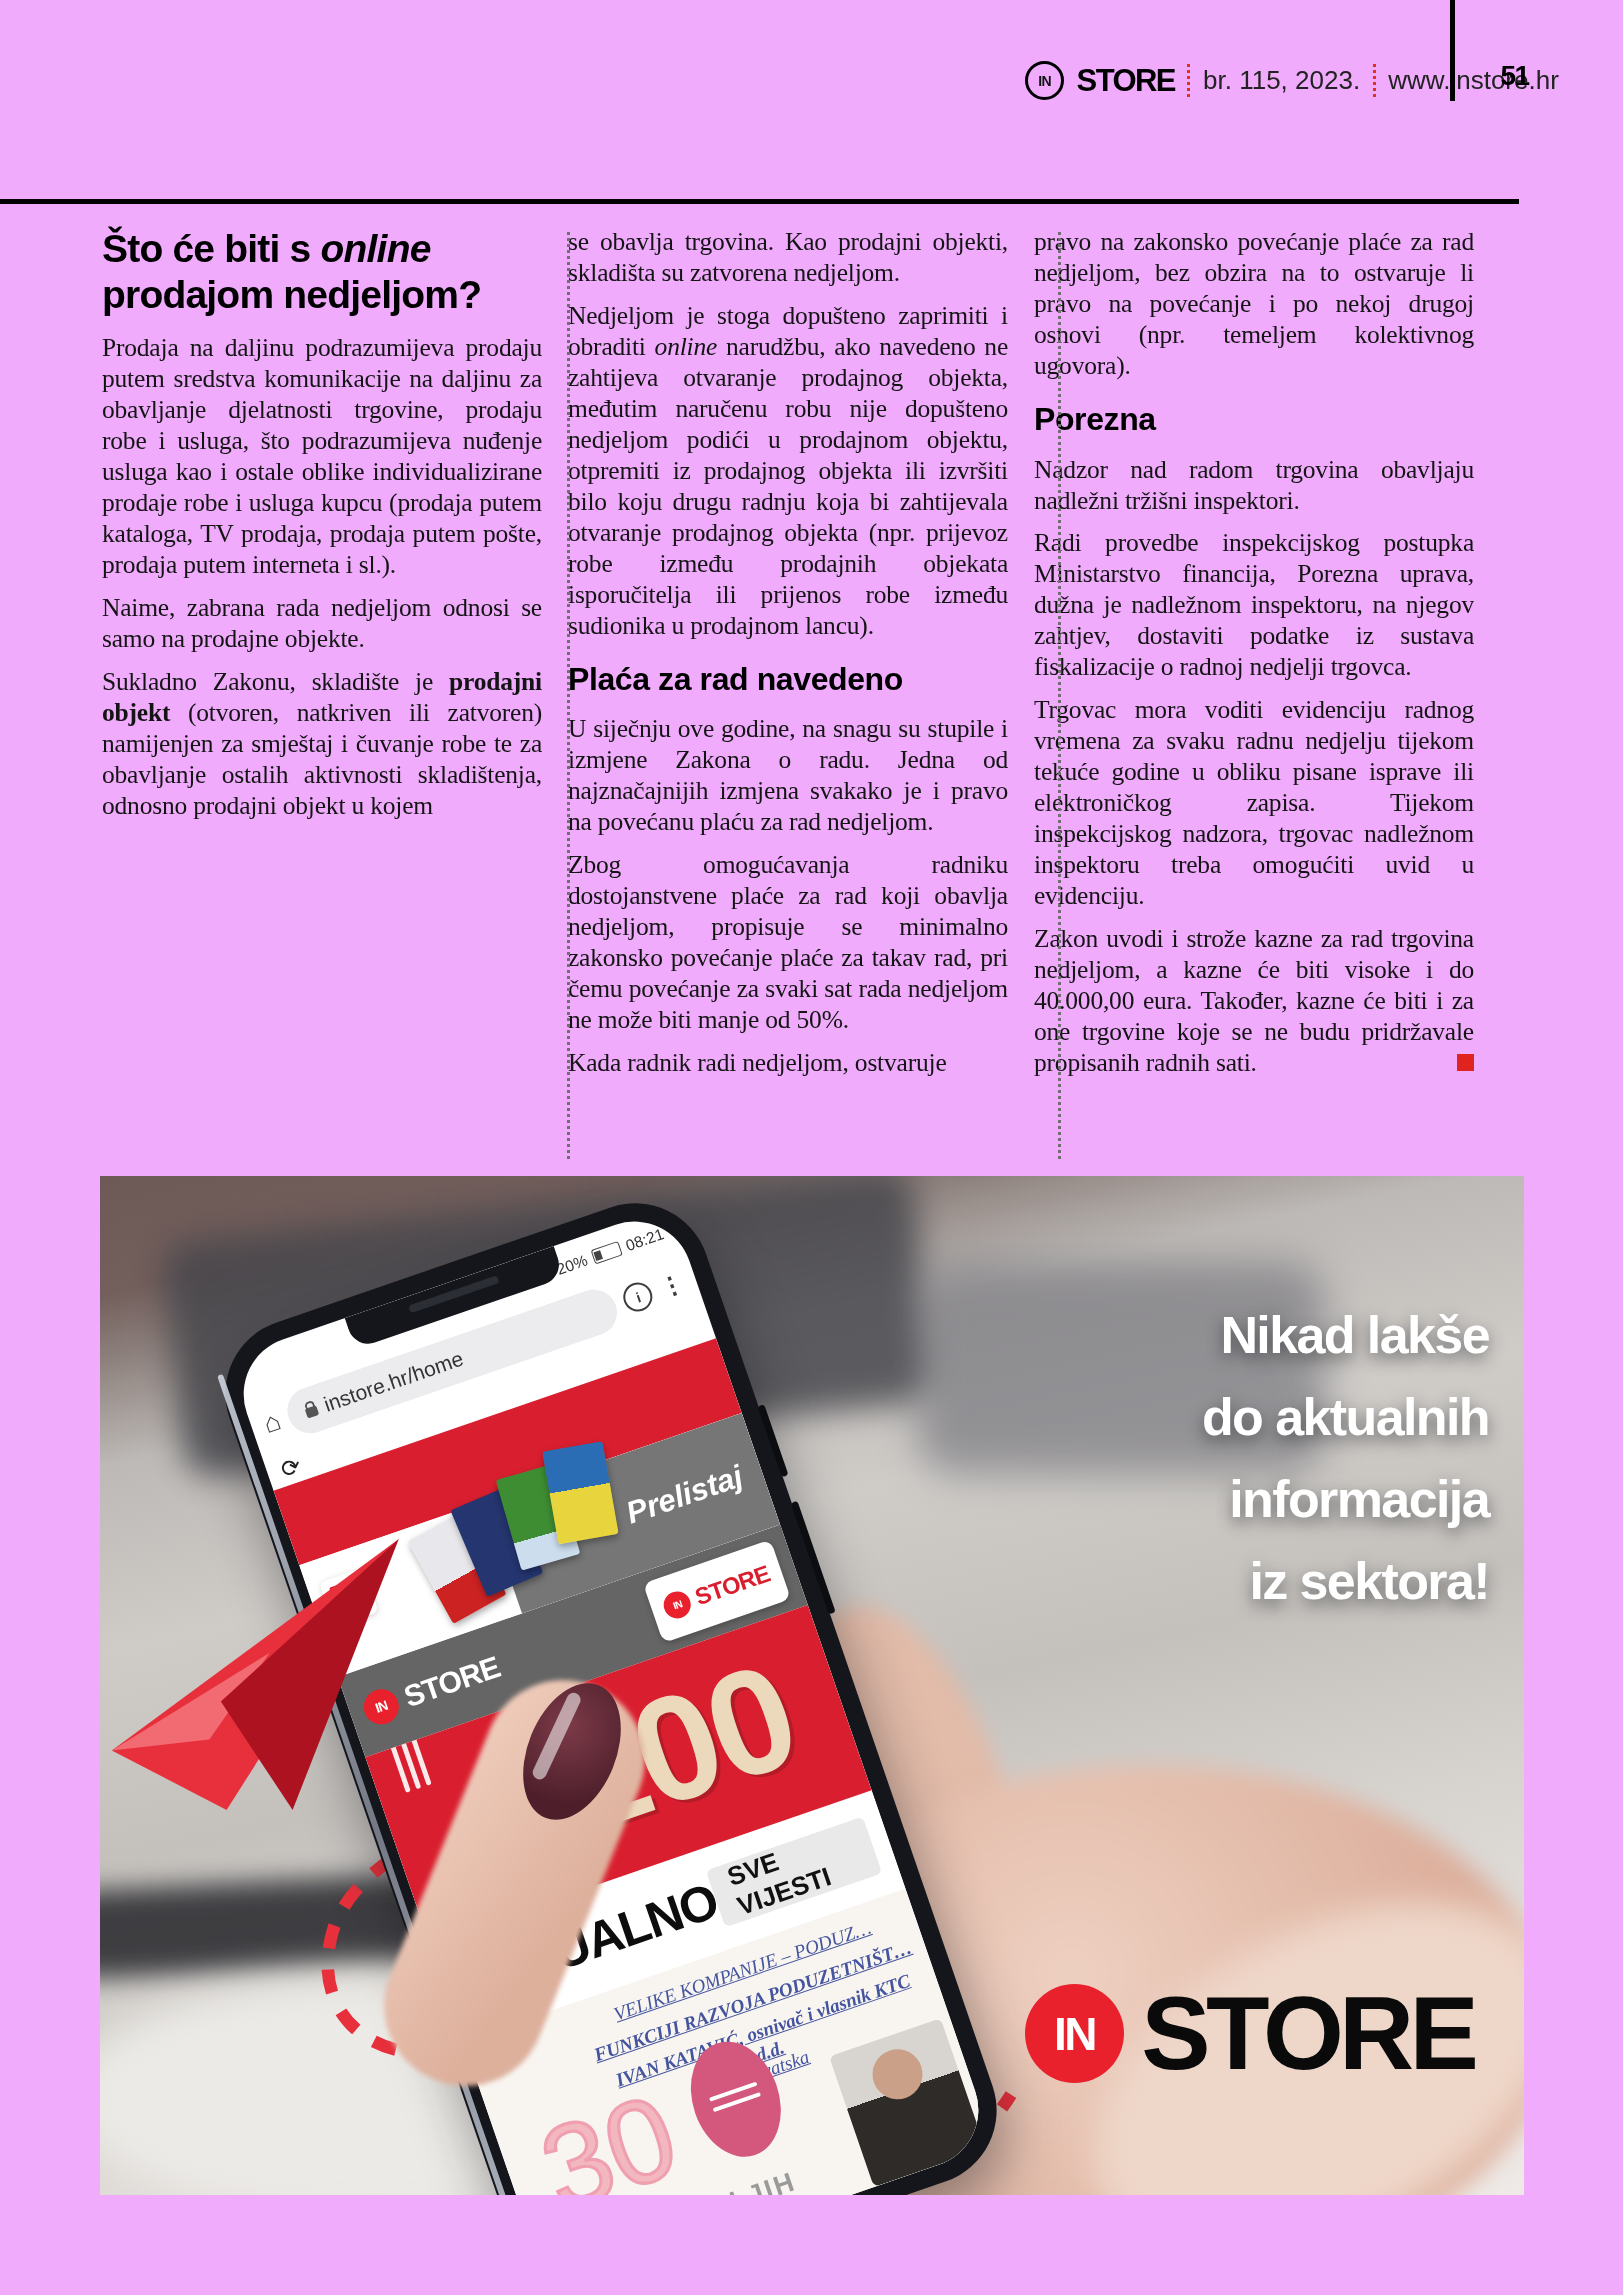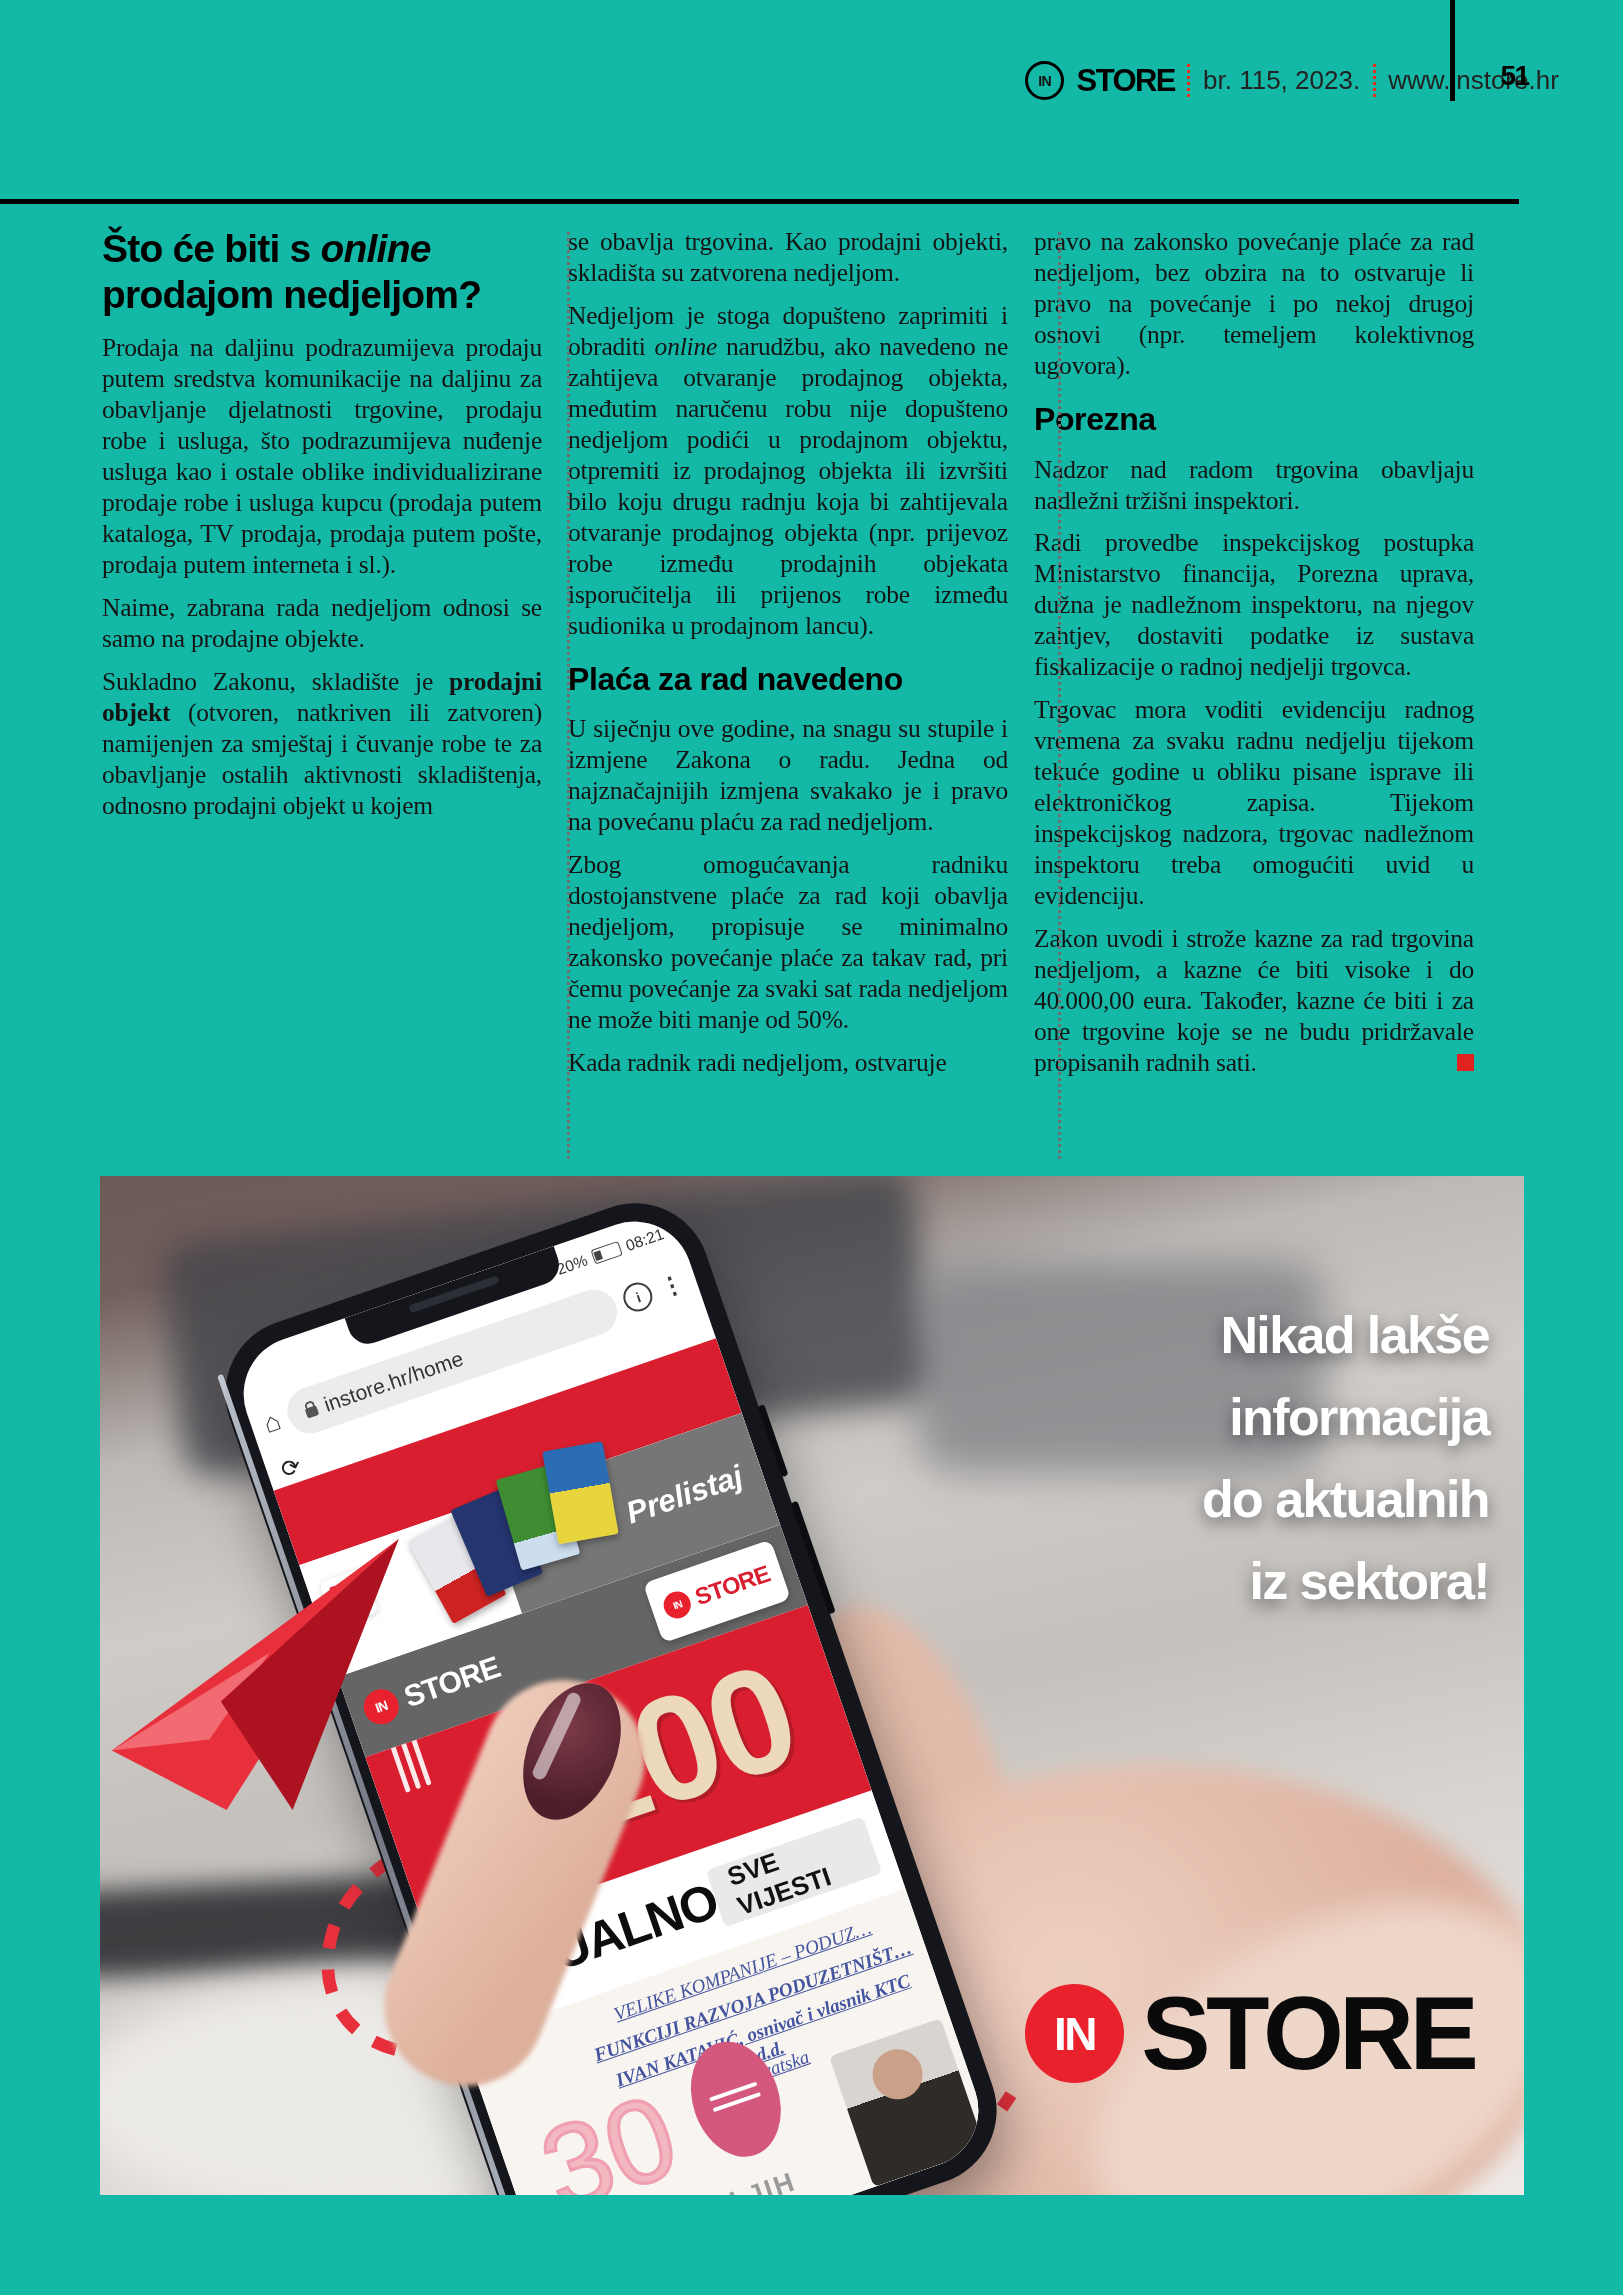--- a/index.html
+++ b/index.html
@@ -1,16 +1,16 @@
 <!DOCTYPE html>
 <html style="font-size:12.6px"><head>
 <meta charset="utf-8">
 <style>
   html,body{margin:0;padding:0;background:#ffffff;}
-  #page{position:relative;width:1623px;height:2295px;background:#14b8a6;overflow:hidden;
+  #page{position:relative;width:1623px;height:2295px;background:#f0abfc;overflow:hidden;
         font-family:"Liberation Sans",sans-serif;color:#111;}
 
   
   .hdr-row{position:absolute;left:1025px;top:60px;height:41px;display:flex;align-items:center;gap:12.6px;}
   .hdr-logo-circle{width:33px;height:33px;border:3.1px solid #000;border-radius:50%;
       display:flex;align-items:center;justify-content:center;font-weight:900;font-size:14px;letter-spacing:-0.8px;}
   .hdr-brand{font-weight:900;font-size:31px;letter-spacing:-1.6px;color:#000;}
   .hdr-dots{width:0;height:33px;border-left:3.1px dotted #e0301e;}
   .hdr-meta{font-size:26px;color:#222;}
   .hdr-vline{position:absolute;left:1450px;top:0;width:4.7px;height:101px;background:#000;}
@@ -322,22 +322,22 @@
           <div class="teaser-photo"></div>
         </div>
       </div>
     </div>
 
     <div id="thumb"></div>
     <div id="thumb-nail"></div>
 
     <div class="ad-headline">
       <div>Nikad lakše</div>
+      <div>do aktualnih</div>
       <div>informacija</div>
-      <div>do aktualnih</div>
       <div>iz sektora!</div>
     </div>
 
     <div class="instore-logo">
       <span class="logo-circle">IN</span>
       <span class="logo-word">STORE</span>
     </div>
   </div>
 
 </div>

